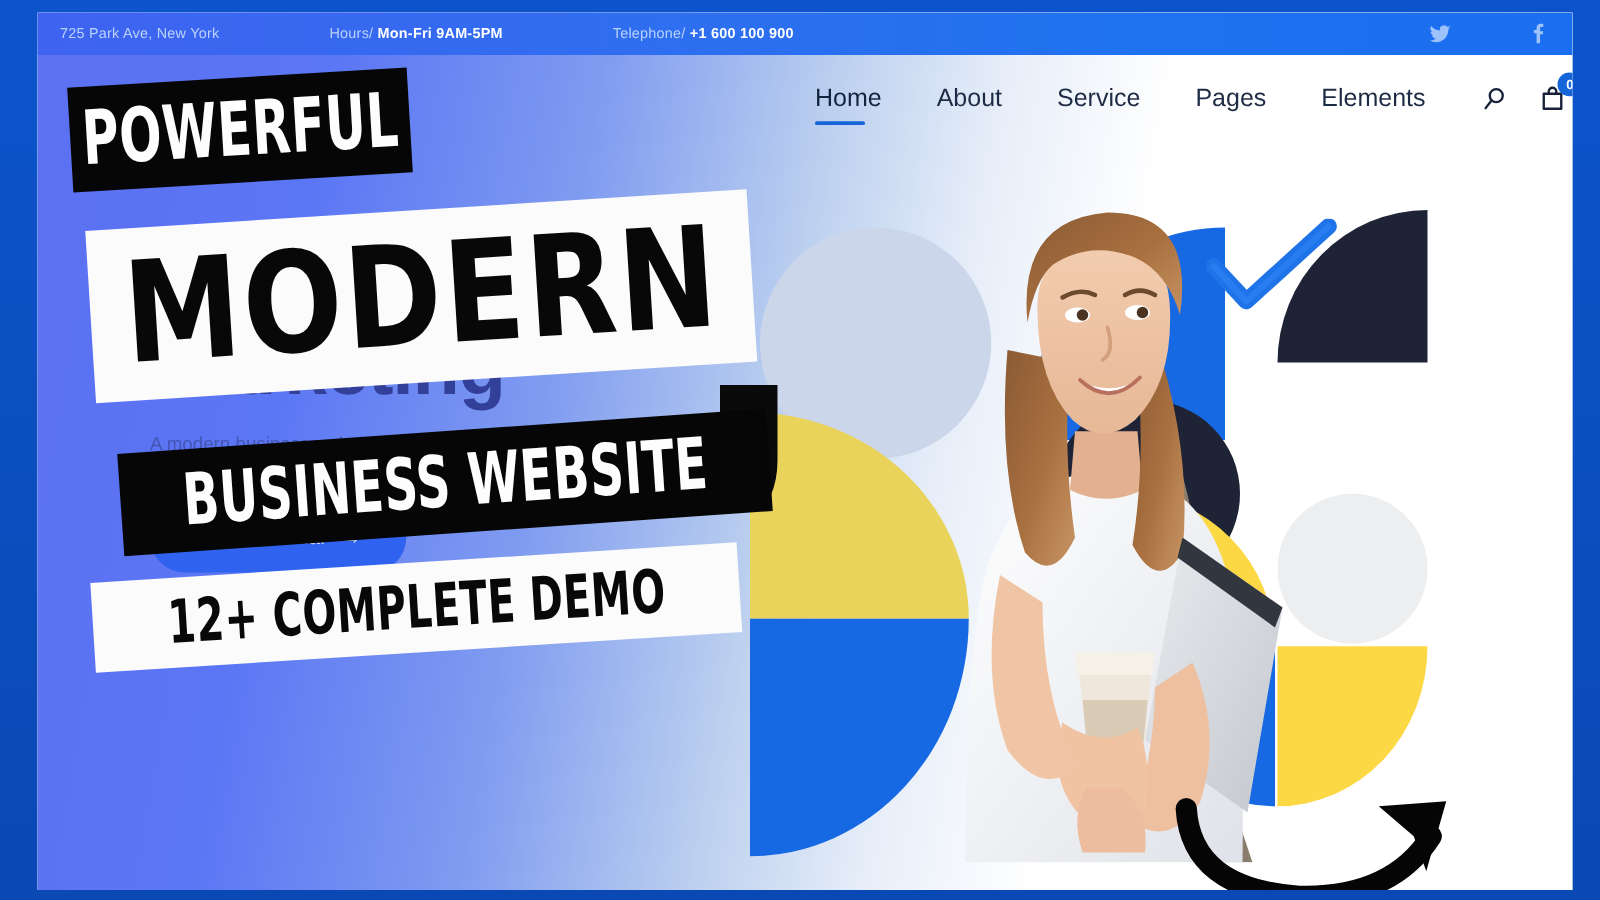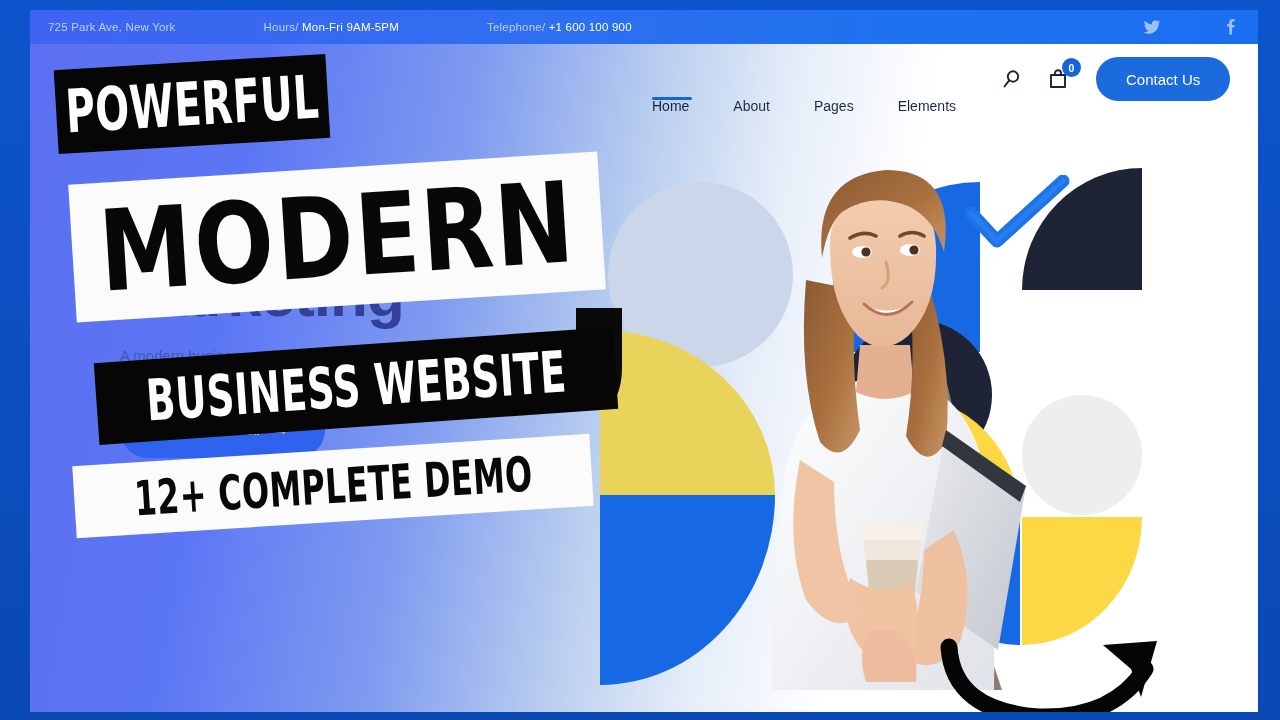--- a/index.html
+++ b/index.html
@@ -41,35 +41,35 @@
   
   .topbar {
     position:absolute; left:0; right:0; top:0; height:34px;
     background:linear-gradient(90deg,#3f63f0 0%,#2f6ef0 40%,#1f72ef 70%,#1a6ef0 100%);
     display:flex; align-items:center;
     padding:0 18px;
     color:#cfe0fb; font-size:11.5px;gap:48px;
   }
   .topbar .ti { margin-right:40px; white-space:nowrap; letter-spacing:.2px; }
   .topbar .lbl { color:#b9d2fb; }
-  .topbar .val { color:#ffffff; font-weight:400; }
+  .topbar .val { color:#ffffff; font-weight:700; }
   .topbar .spacer { flex:1; }
   .soc { width:20px; height:20px; margin-left:10px; fill:#9dc2fa; }
 
   
   .nav {
     position:absolute; left:0; right:0; top:34px; height:70px;
     display:flex; align-items:center;
   }
   .nav-items { display:flex; align-items:center; margin-left:600px; gap:0; }
   .nav-item {
     position:relative;
-    color:#1d2b44; font-size:14px;
+    color:#1d2b44; font-size:20px;
     padding:0 22px; height:70px;
-    display:flex; align-items:flex-end; justify-content:center;
+    display:flex; align-items:center; justify-content:center;
     white-space:nowrap;
   }
   .nav-item.active { color:#15253d; }
   .nav-item .ul {
     position:absolute; bottom:14px; left:22px; width:40px; height:3.5px;
     background:#1565d8; border-radius:2px;
   }
   .nav-icons { display:flex; align-items:center; gap:22px; margin-left:22px; }
   .ic { width:24px; height:24px; color:#18233a; position:relative; }
   .ic svg { width:100%; height:100%; }
@@ -302,20 +302,23 @@
       <div class="nav">
         <div class="nav-items">
           <div class="nav-item active">
             <span>Home</span>
             <span class="ul"></span>
           </div>
           <div class="nav-item">
             <span>About</span>
           </div>
           <div class="nav-item">
+            <span>Service</span>
+          </div>
+          <div class="nav-item">
             <span>Pages</span>
           </div>
           <div class="nav-item">
             <span>Elements</span>
           </div>
 
           <div class="nav-icons">
             <span class="ic">
               <svg viewBox="0 0 24 24" fill="none" stroke="currentColor" stroke-width="1.9">
                 <circle cx="13" cy="9.5" r="5.2"></circle>

